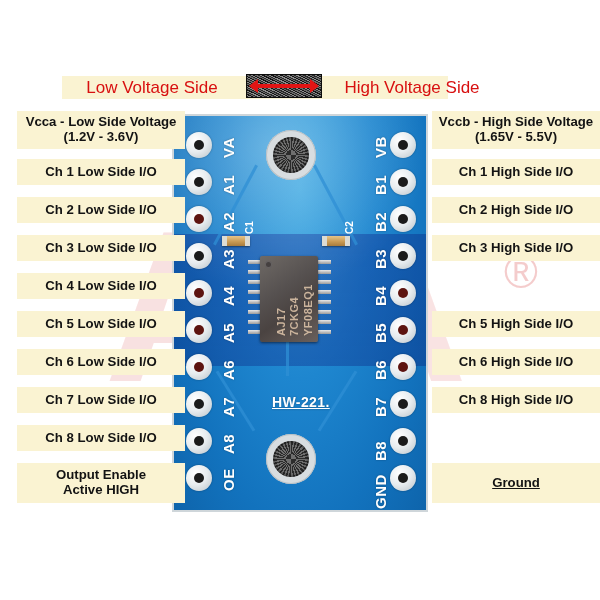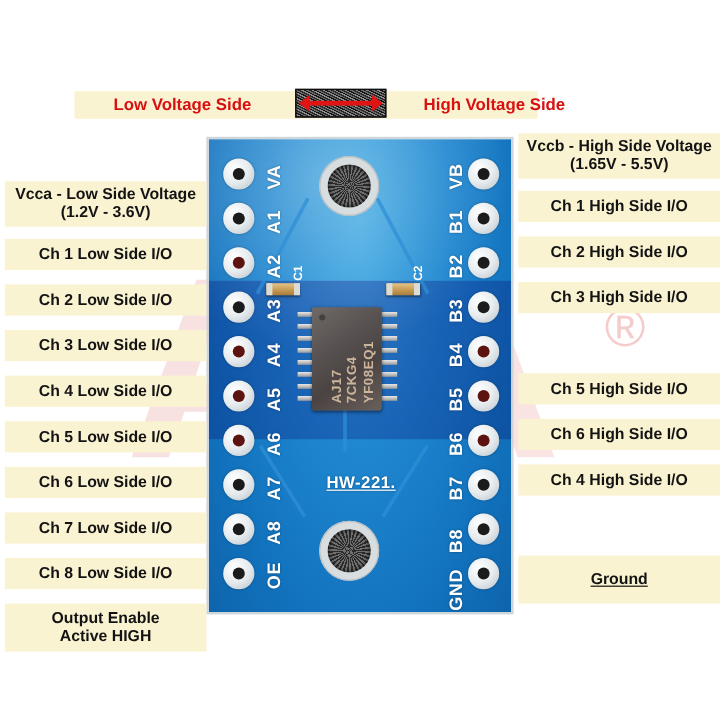--- a/index.html
+++ b/index.html
@@ -34,21 +34,21 @@
     text-align:center;opacity:.5;letter-spacing:1px;
   }
 
   
   .header-band{
     position:absolute;left:62px;top:76px;width:386px;height:23px;
     background:#faf3d2;z-index:10;
   }
   .hdr-txt{
     position:absolute;top:76px;height:23px;line-height:23px;
-    color:#d81010;font-size:14px;font-weight:700;z-index:12;
+    color:#d81010;font-size:17px;font-weight:400;z-index:12;
     white-space:nowrap;
   }
   .hdr-left{left:62px;width:180px;text-align:center;}
   .hdr-right{left:322px;width:180px;text-align:center;}
   .arrow-box{
     position:absolute;left:246px;top:74px;width:74px;height:22px;z-index:13;
     background:
       repeating-linear-gradient(26deg,#2a2a2a 0 1px,#8d8d8d 1px 2px,#141414 2px 3px,#6a6a6a 3px 4px),
       #1b1b1b;
     border:1px solid #0d0d0d;
@@ -62,21 +62,21 @@
   .arrow-head.l{left:2px;border-right:9px solid #e11414;}
   .arrow-head.r{right:2px;border-left:9px solid #e11414;}
 
   
   .lbl{
     position:absolute;background:#faf3d2;z-index:11;
     color:#131313;font-size:13.2px;font-weight:700;
     display:flex;align-items:center;justify-content:center;
     text-align:center;line-height:1.12;white-space:pre-line;
   }
-  .lbl.left{left:4px;width:168px;margin-top:40px;}
+  .lbl.left{left:17px;width:168px;}
   .lbl.right{left:432px;width:168px;}
 
   
   .pcb{
     position:absolute;left:172px;top:114px;width:256px;height:398px;z-index:8;
     background:
       radial-gradient(ellipse at 50% 18%, #3ea8e2 0%, #1e86cf 42%, #1272bd 75%, #0e64ab 100%);
     border:2px solid #cfd6da;
     box-sizing:border-box;
     overflow:hidden;
@@ -330,16 +330,16 @@
   <div class="lbl left" style="top:463px;height:40px;">Output Enable
 Active HIGH</div>
 
   <div class="lbl right" style="top:111px;height:38px;">Vccb - High Side Voltage
 (1.65V - 5.5V)</div>
   <div class="lbl right" style="top:159px;height:26px;">Ch 1 High Side I/O</div>
   <div class="lbl right" style="top:197px;height:26px;">Ch 2 High Side I/O</div>
   <div class="lbl right" style="top:235px;height:26px;">Ch 3 High Side I/O</div>
   <div class="lbl right" style="top:311px;height:26px;">Ch 5 High Side I/O</div>
   <div class="lbl right" style="top:349px;height:26px;">Ch 6 High Side I/O</div>
-  <div class="lbl right" style="top:387px;height:26px;">Ch 4 High Side I/O</div>
+  <div class="lbl right" style="top:387px;height:26px;">Ch 8 High Side I/O</div>
   <div class="lbl right" style="top:463px;height:40px;text-decoration:underline;">Ground</div>
 
 </div>
 
 </body></html>

